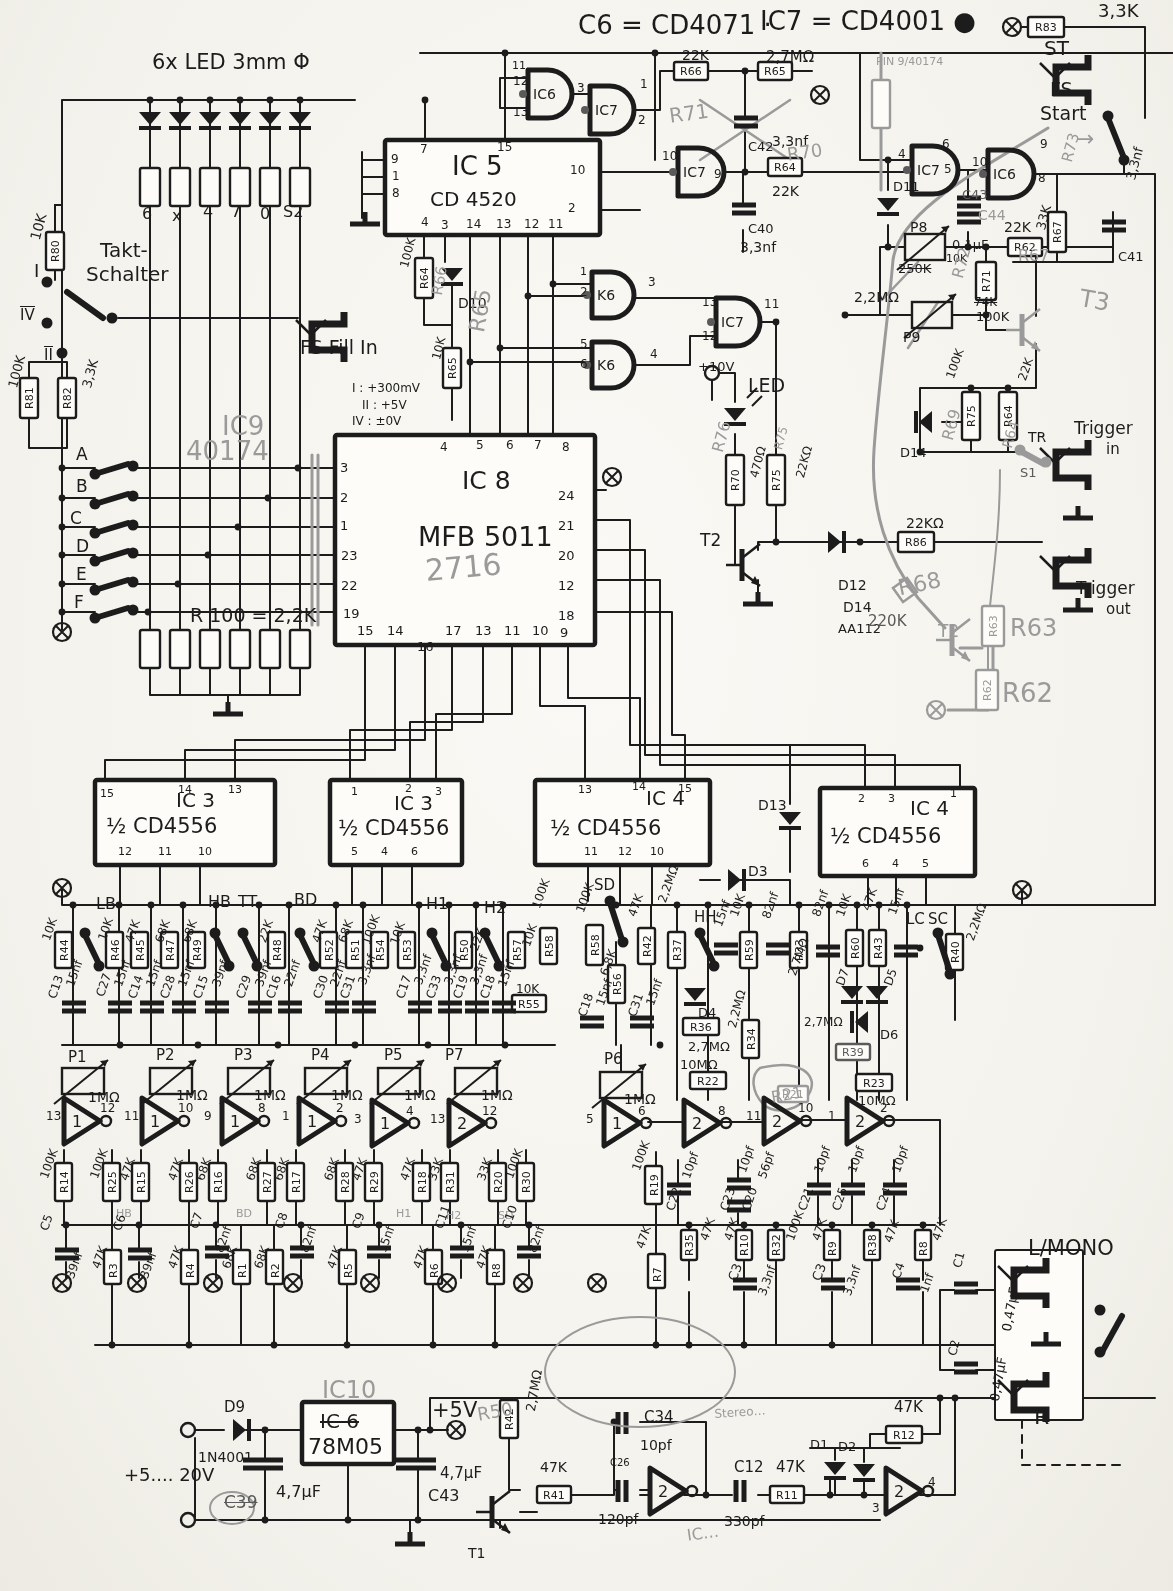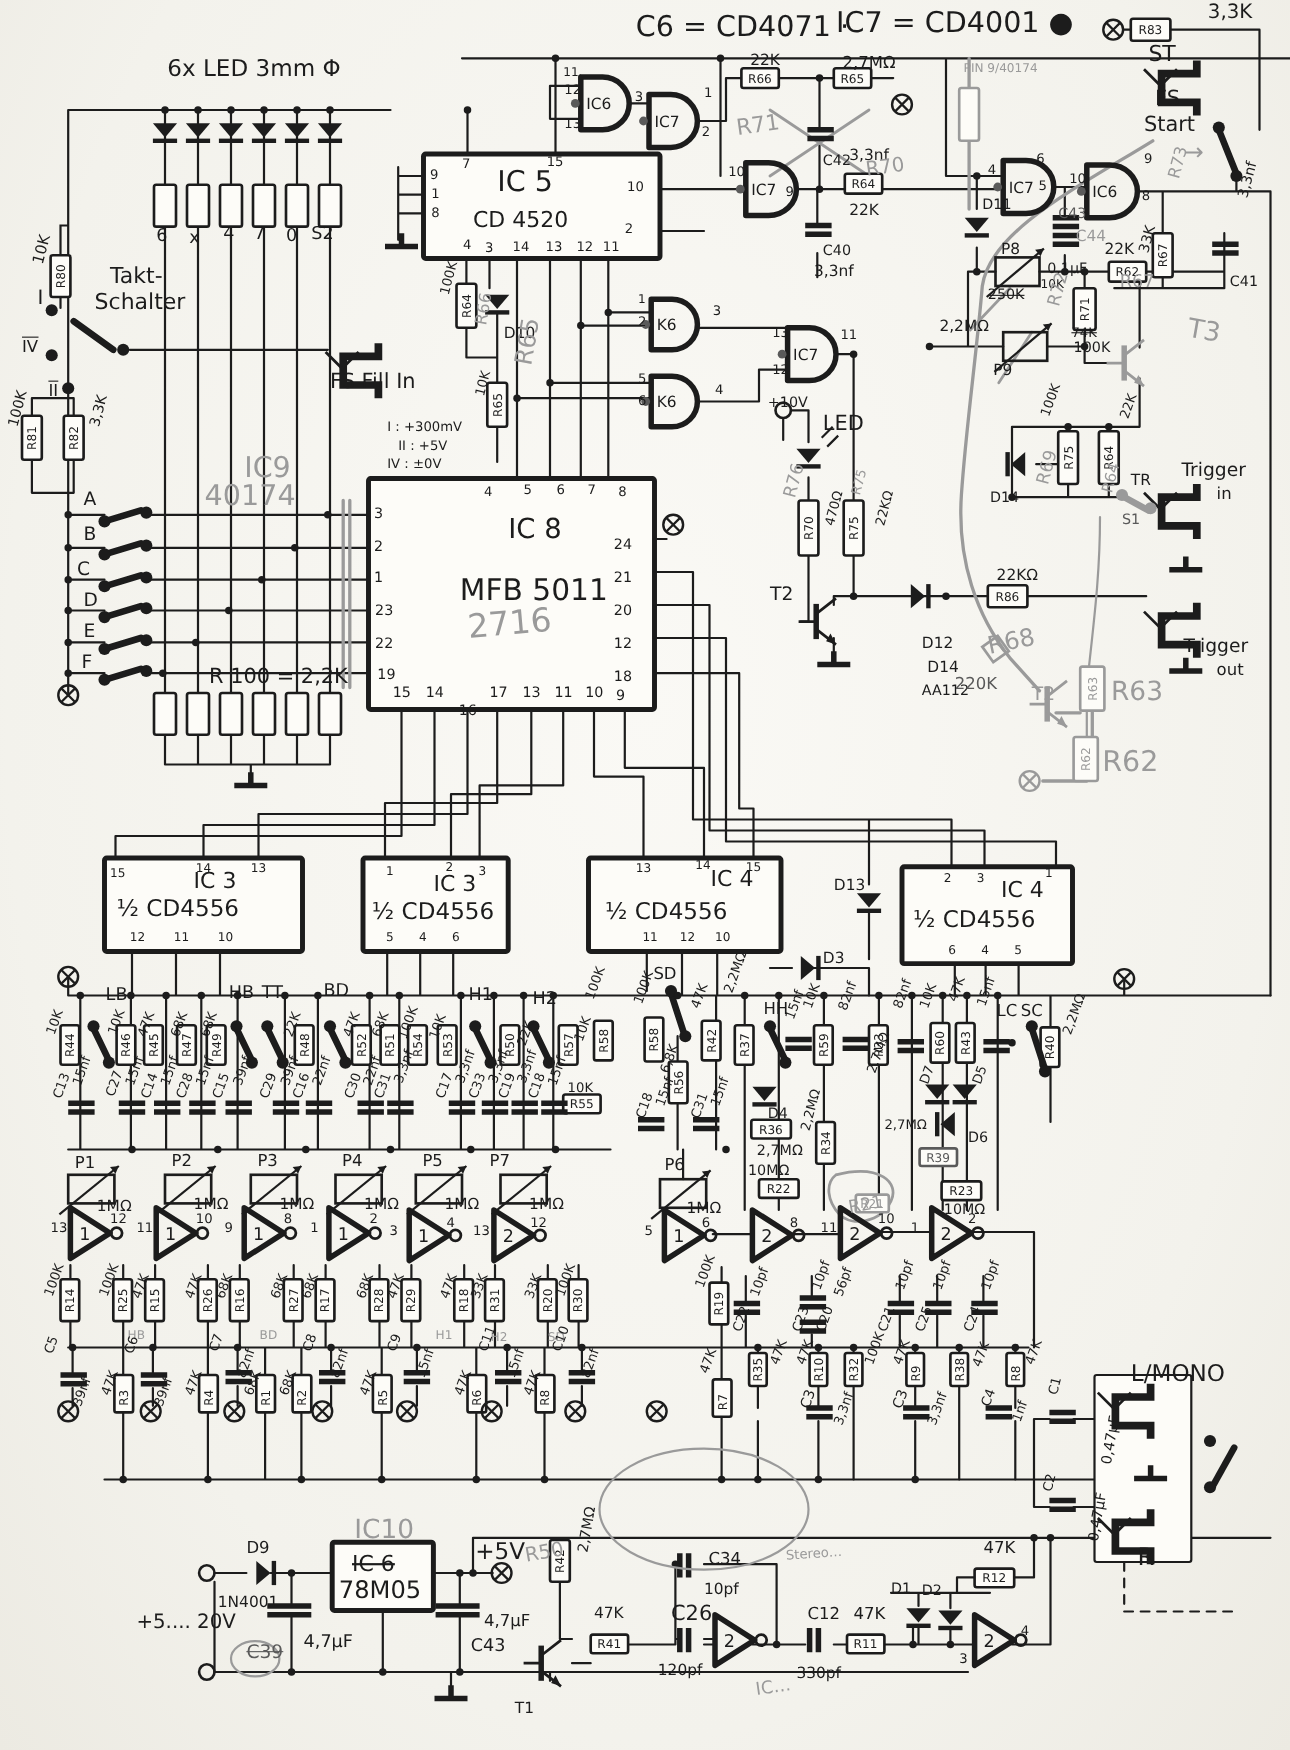--- a/index.html
+++ b/index.html
@@ -1004,21 +1004,21 @@
     <div class="t" style="left: 308px; top: 1436px; font-size: 22px;">78M05</div>
     <div class="t" style="left: 432px; top: 1400px; font-size: 21px;">+5V</div>
     <div class="t" style="left: 440px; top: 1466px; font-size: 15px;">4,7µF</div>
     <div class="t" style="left: 428px; top: 1488px; font-size: 16px;">C43</div>
     <div class="t p" style="left: 476px; top: 1406px; font-size: 18px; transform: rotate(-10deg);">R50</div>
     <div class="t" style="left: 524px; top: 1410px; font-size: 13px; transform: rotate(-80deg);">2,7MΩ</div>
     <div class="t" style="left: 540px; top: 1460px; font-size: 14px;">47K</div>
     <div class="t" style="left: 468px; top: 1546px; font-size: 14px;">T1</div>
     <div class="t" style="left: 644px; top: 1410px; font-size: 15px;">C34</div>
     <div class="t" style="left: 640px; top: 1438px; font-size: 14px;">10pf</div>
-    <div class="t" style="left: 610px; top: 1458px; font-size: 19px;">C26</div>
+    <div class="t" style="left: 610px; top: 1458px; font-size: 10px;">C26</div>
     <div class="t" style="left: 598px; top: 1512px; font-size: 14px;">120pf</div>
     <div class="t" style="left: 734px; top: 1460px; font-size: 15px;">C12</div>
     <div class="t" style="left: 724px; top: 1514px; font-size: 14px;">330pf</div>
     <div class="t" style="left: 776px; top: 1460px; font-size: 15px;">47K</div>
     <div class="t" style="left: 810px; top: 1438px; font-size: 13px;">D1</div>
     <div class="t" style="left: 838px; top: 1440px; font-size: 13px;">D2</div>
     <div class="t" style="left: 894px; top: 1400px; font-size: 15px;">47K</div>
     <div class="t" style="left: 872px; top: 1502px; font-size: 12px;">3</div>
     <div class="t" style="left: 928px; top: 1476px; font-size: 12px;">4</div>
     <div class="t p" style="left: 714px; top: 1408px; font-size: 12px; transform: rotate(-4deg);">Stereo…</div>

